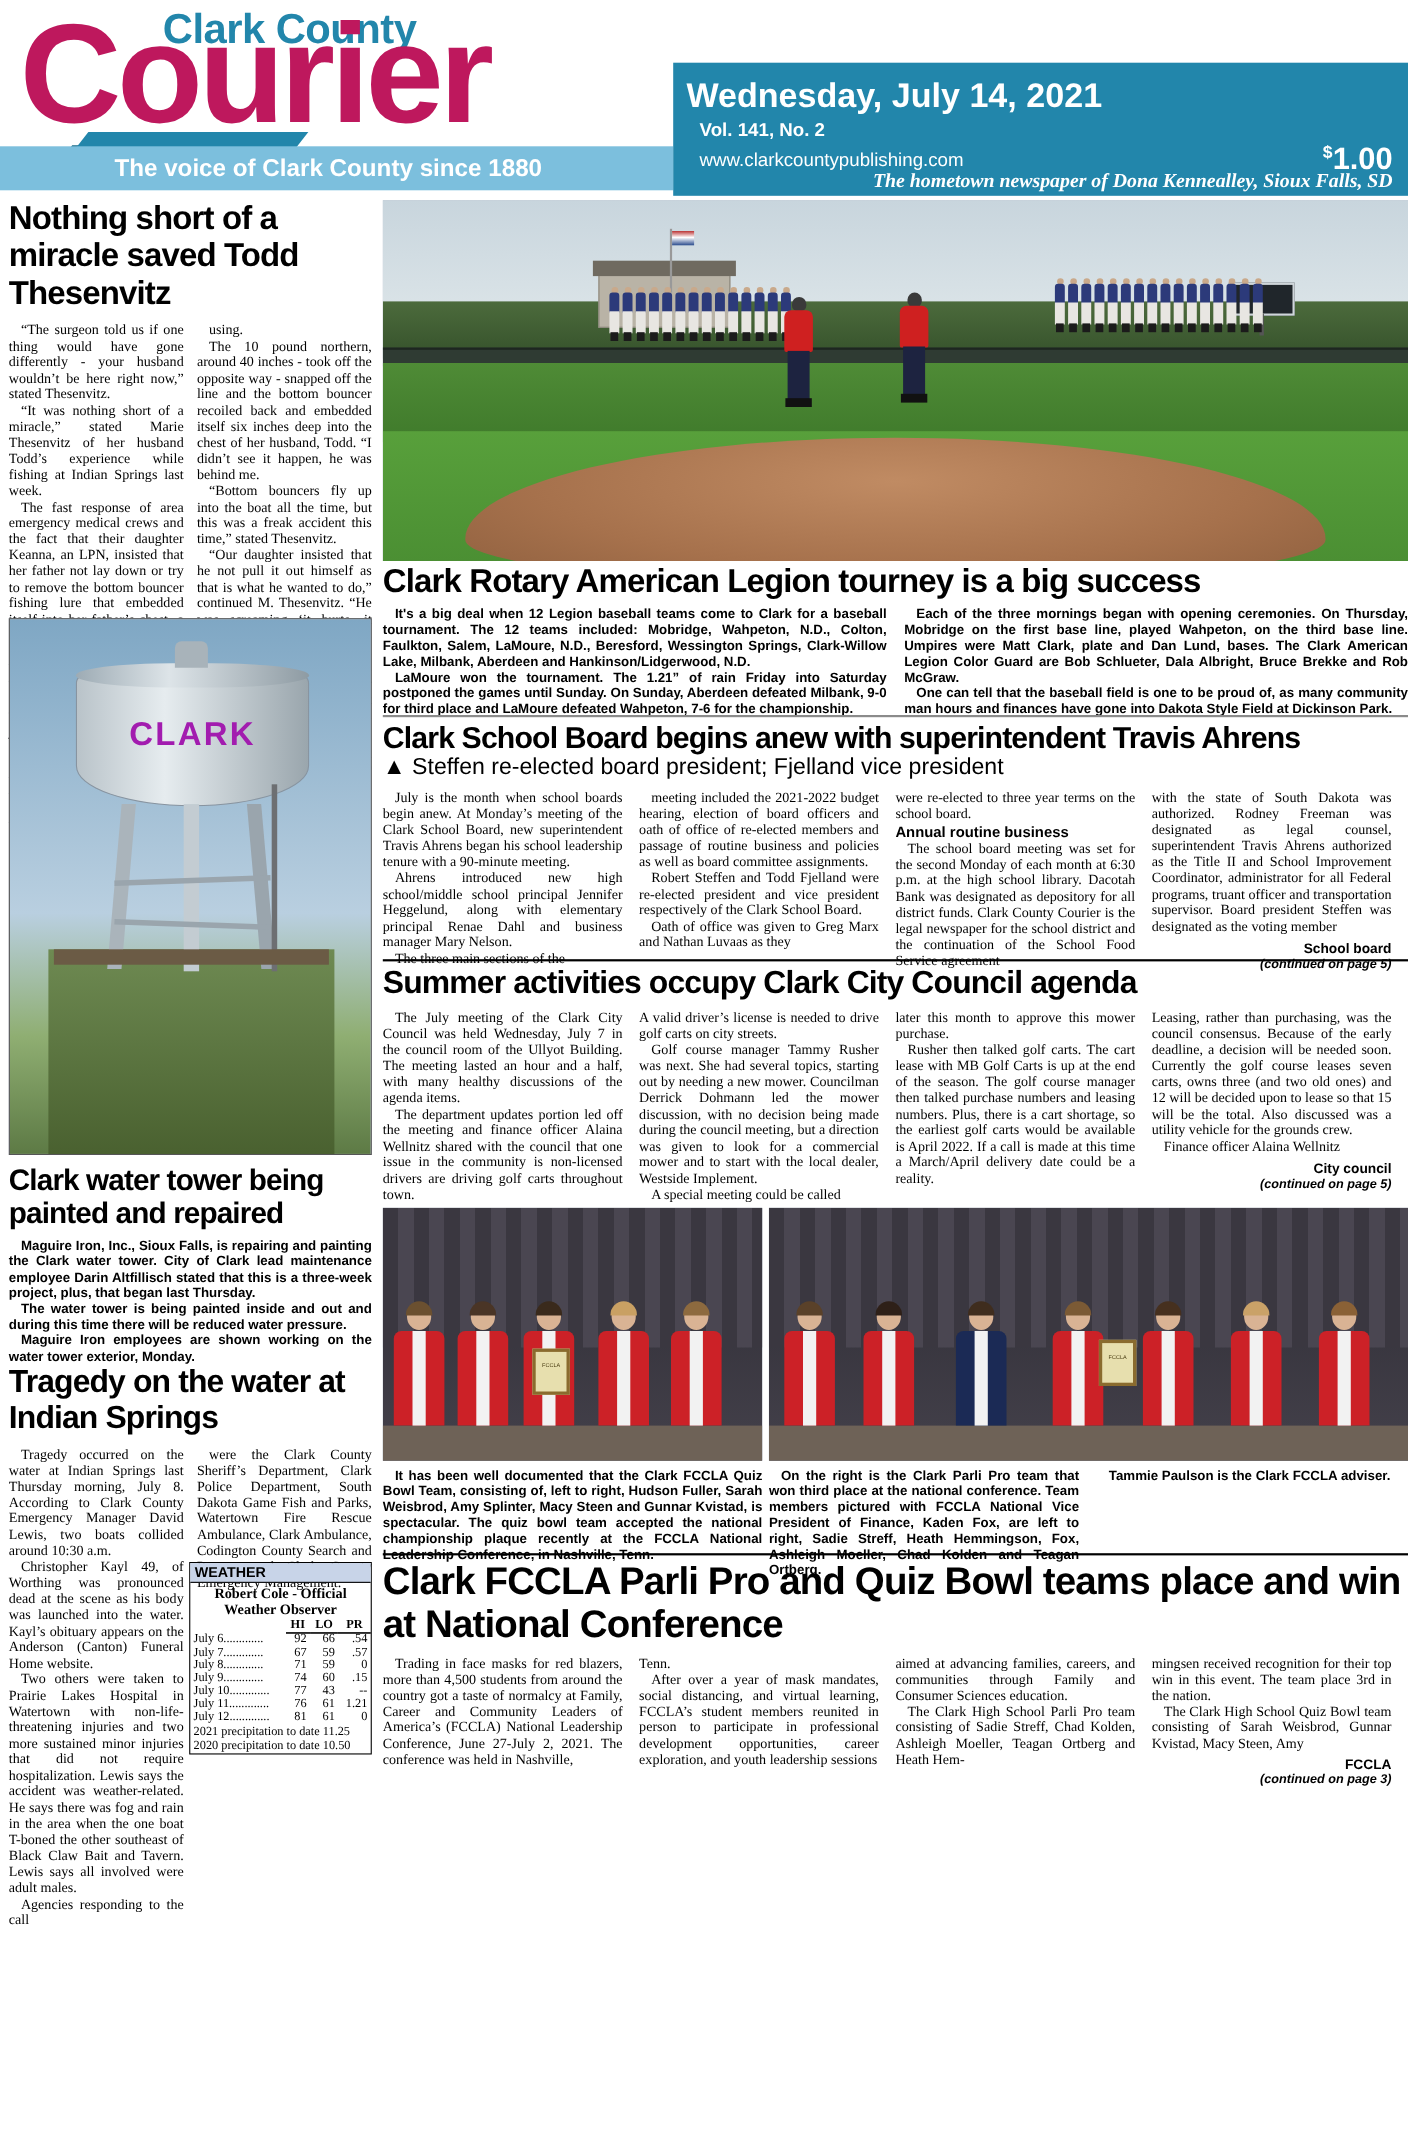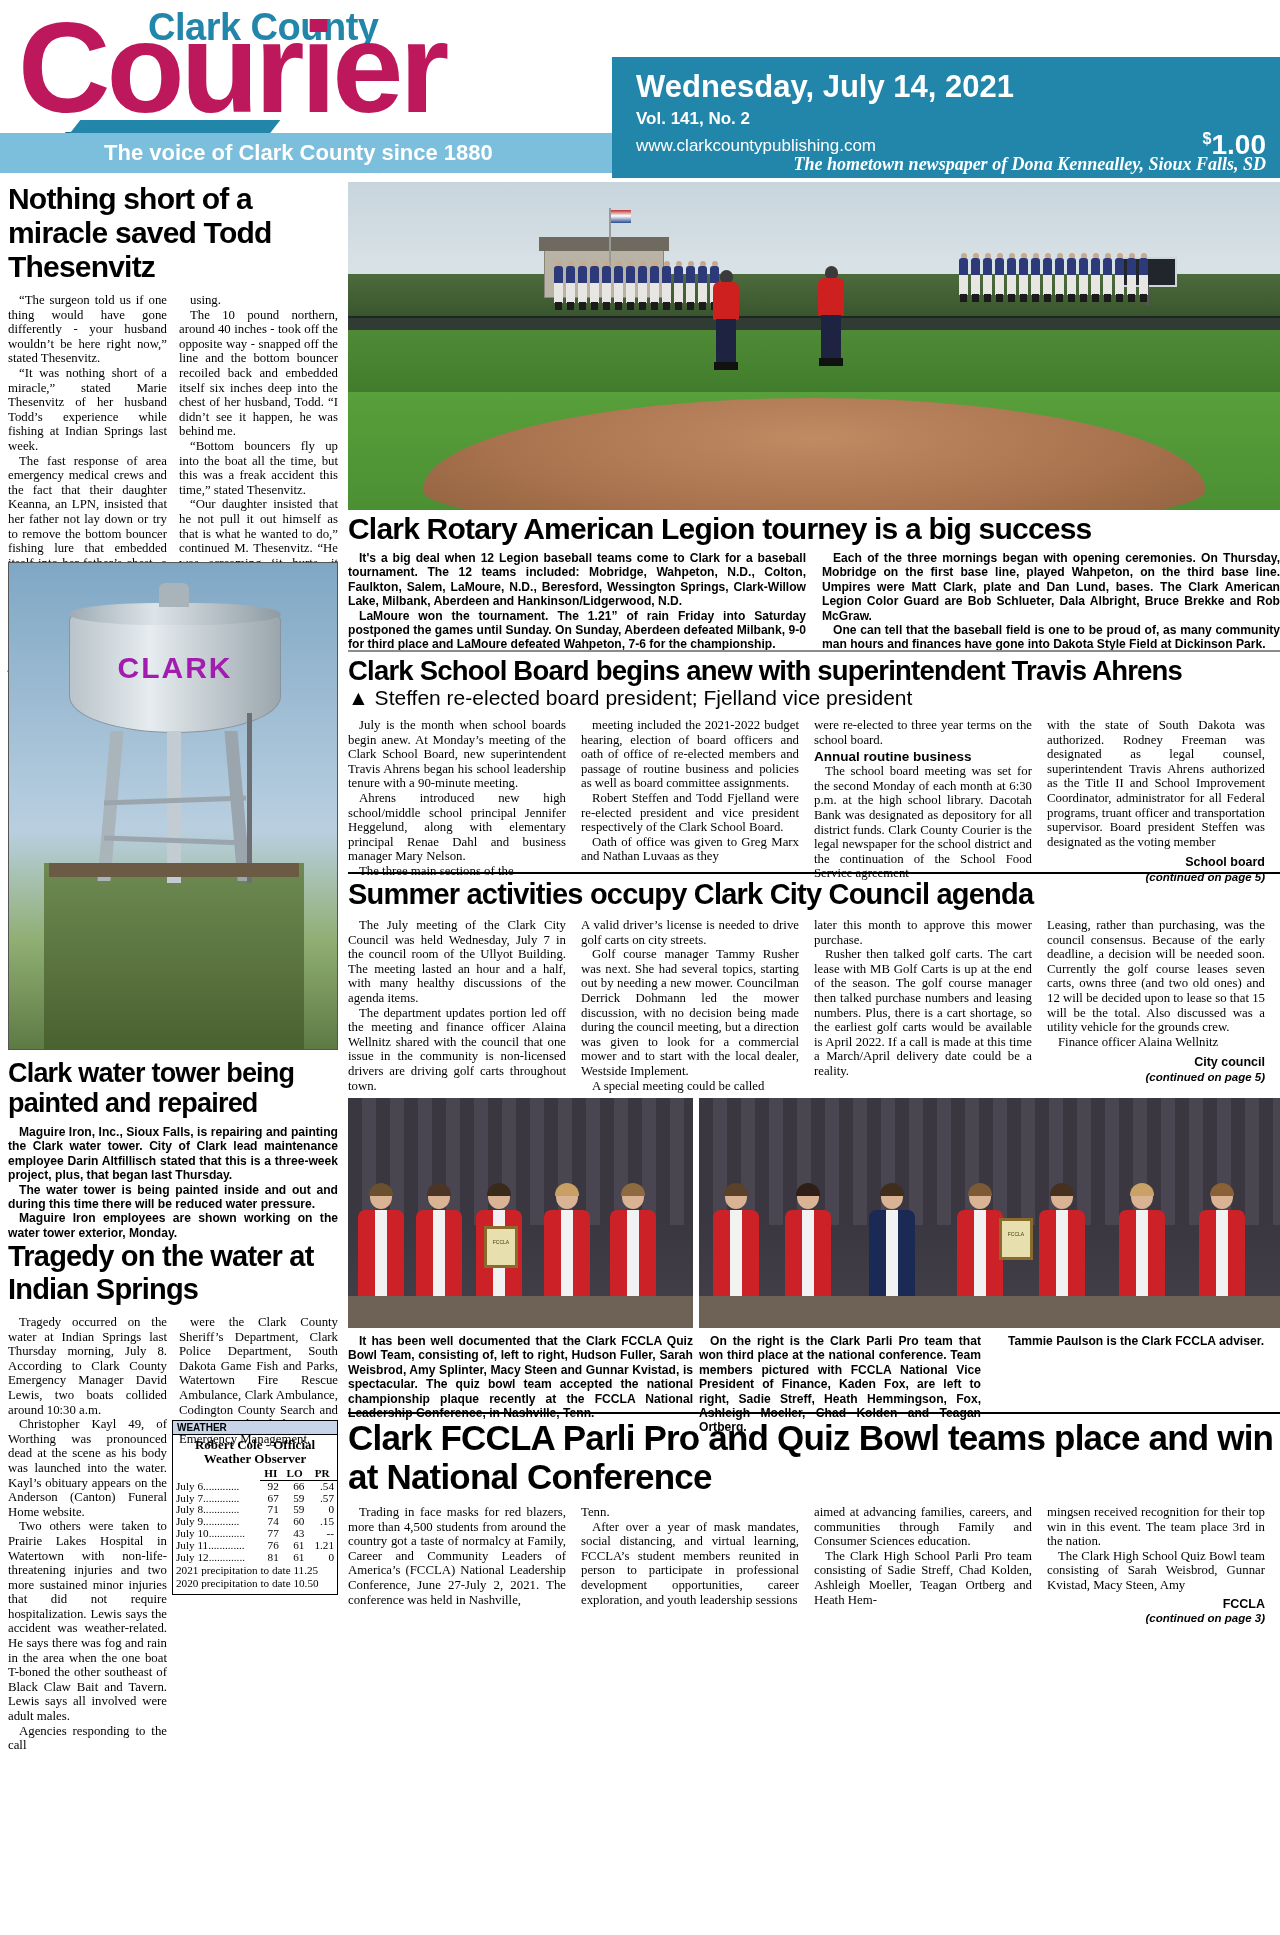--- a/index.html
+++ b/index.html
@@ -48,21 +48,21 @@
   .mh-tagline {
     position:absolute; left:104px; top:140px; z-index:3;
     font-family:"Liberation Sans", sans-serif;
     font-weight:bold; font-size:22px; color:#ffffff;
   }
   .mh-right {
     position:absolute; left:612px; top:57px; width:668px; height:121px;
     background:#2286ab; z-index:2;
   }
   .mh-date {
-    position:absolute; left:24px; top:12px;
+    position:absolute; left:12px; top:12px;
     font-family:"Liberation Sans", sans-serif;
     font-weight:bold; font-size:31px; color:#fff;
   }
   .mh-vol {
     position:absolute; left:24px; top:52px;
     font-family:"Liberation Sans", sans-serif;
     font-weight:bold; font-size:17px; color:#fff;text-align:right;
   }
   .mh-web {
     position:absolute; left:24px; top:79px;
@@ -135,21 +135,21 @@
 
   
   #weather {
     position:absolute; left:172px; top:1420px; width:166px; height:175px;
     border:1.5px solid #000;
     font-family:"Liberation Serif", serif;
   }
   #weather .wx-title {
     background:#c8d4e8; border-bottom:1.5px solid #000;
     font-family:"Liberation Sans", sans-serif; font-weight:bold;
-    font-size:10px; padding:1px 4px;
+    font-size:13px; padding:1px 4px;
   }
   #weather .wx-obs {
     text-align:center; font-weight:bold; font-size:13px;
     line-height:14px; padding:3px 2px 2px;
   }
   #weather table {
     width:100%; border-collapse:collapse;
     font-size:11.2px; line-height:11.8px;
   }
   #weather th {

